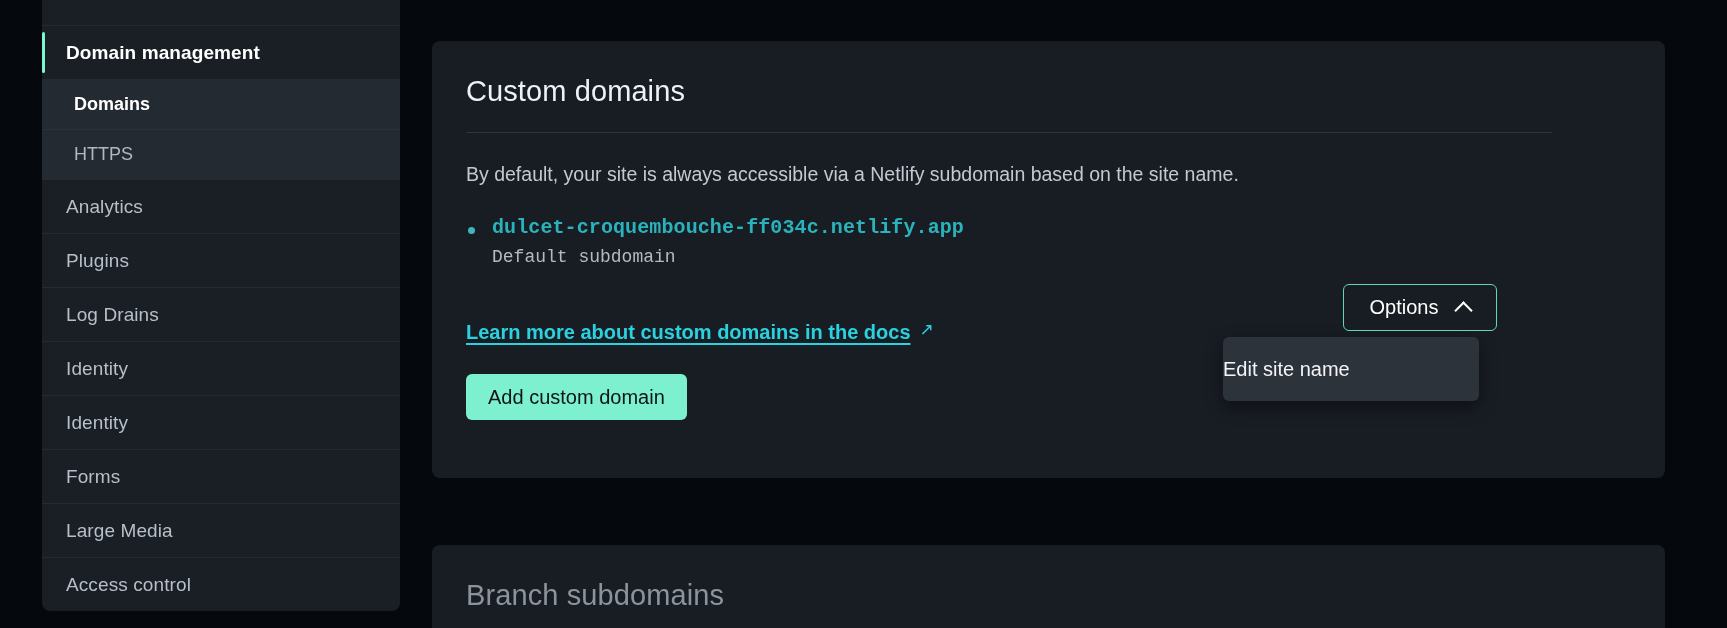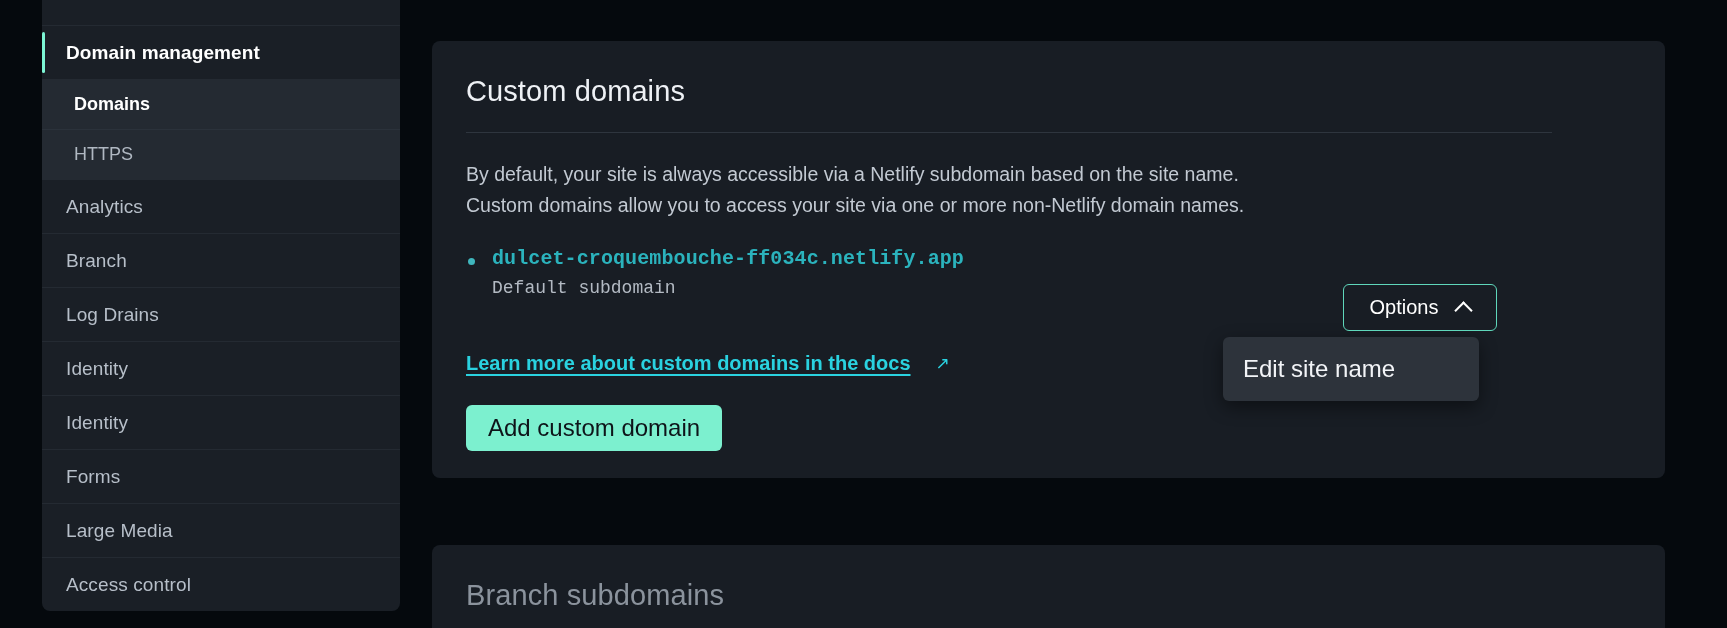--- a/index.html
+++ b/index.html
@@ -161,22 +161,22 @@
   }
   .domain-sub {
     margin-top: 8px;
     font-size: 18px;
     color: #b3bac3;
   }
 
   .docs-link-wrap {
     margin-top: 38px;
     display: inline-flex;
-    align-items: center;
-    gap: 25px;
+    align-items: flex-start;
+    gap: 9px;
   }
   .docs-link {
     font-size: 20px;
     font-weight: bold;
     color: #2ad2e0;
     text-decoration: underline;
     text-underline-offset: 4px;
   }
   .ext-arrow {
     font-size: 17px;
@@ -189,21 +189,21 @@
     display: inline-flex;
     align-items: center;
     justify-content: center;
     height: 46px;
     padding: 0 22px;
     background: #7cf0cf;
     color: #0e1419;
     border: none;
     border-radius: 6px;
     font-family: "Liberation Sans", sans-serif;
-    font-size: 24px;
+    font-size: 20px;
     cursor: pointer;
   }
 
   
   .options-btn {
     position: absolute;
     left: 911px;
     top: 243px;
     width: 154px;
     height: 47px;
@@ -239,22 +239,21 @@
     background: #2d333b;
     border-radius: 6px;
     padding: 10px 0;
     box-shadow: 0 6px 18px rgba(0,0,0,0.45);
     z-index: 4;
   }
   .dropdown-item {
     height: 44px;
     display: flex;
     align-items: center;
-    padding-left: 20px;
-    font-size: 24px;
+    font-size: 20px;
     color: #f2f4f7;
     cursor: pointer;
   }
 </style>
 </head>
 <body>
 
 <div id="app">
 
   <nav class="sidebar">
@@ -274,21 +273,21 @@
       </div>
       <div class="subnav-item">
         <span>HTTPS</span>
       </div>
     </div>
 
     <div class="nav-item">
       <span>Analytics</span>
     </div>
     <div class="nav-item">
-      <span>Branch</span>
+      <span>Plugins</span>
     </div>
     <div class="nav-item">
       <span>Log Drains</span>
     </div>
     <div class="nav-item">
       <span>Identity</span>
     </div>
     <div class="nav-item">
       <span>Identity</span>
     </div>
@@ -304,21 +303,20 @@
   </nav>
 
   <main class="main">
 
     <section class="card custom-domains">
       <h2 class="card-title">Custom domains</h2>
       <div class="card-rule"></div>
 
       <p class="card-desc">
         <span>By default, your site is always accessible via a Netlify subdomain based on the site name.</span>
-        <span>Custom domains allow you to access your site via one or more non-Netlify domain names.</span>
       </p>
 
       <ul class="domain-list">
         <li class="domain-row">
           <span class="domain-bullet"></span>
           <a class="domain-link" href="#">dulcet-croquembouche-ff034c.netlify.app</a>
           <div class="domain-sub">Default subdomain</div>
         </li>
       </ul>
 

